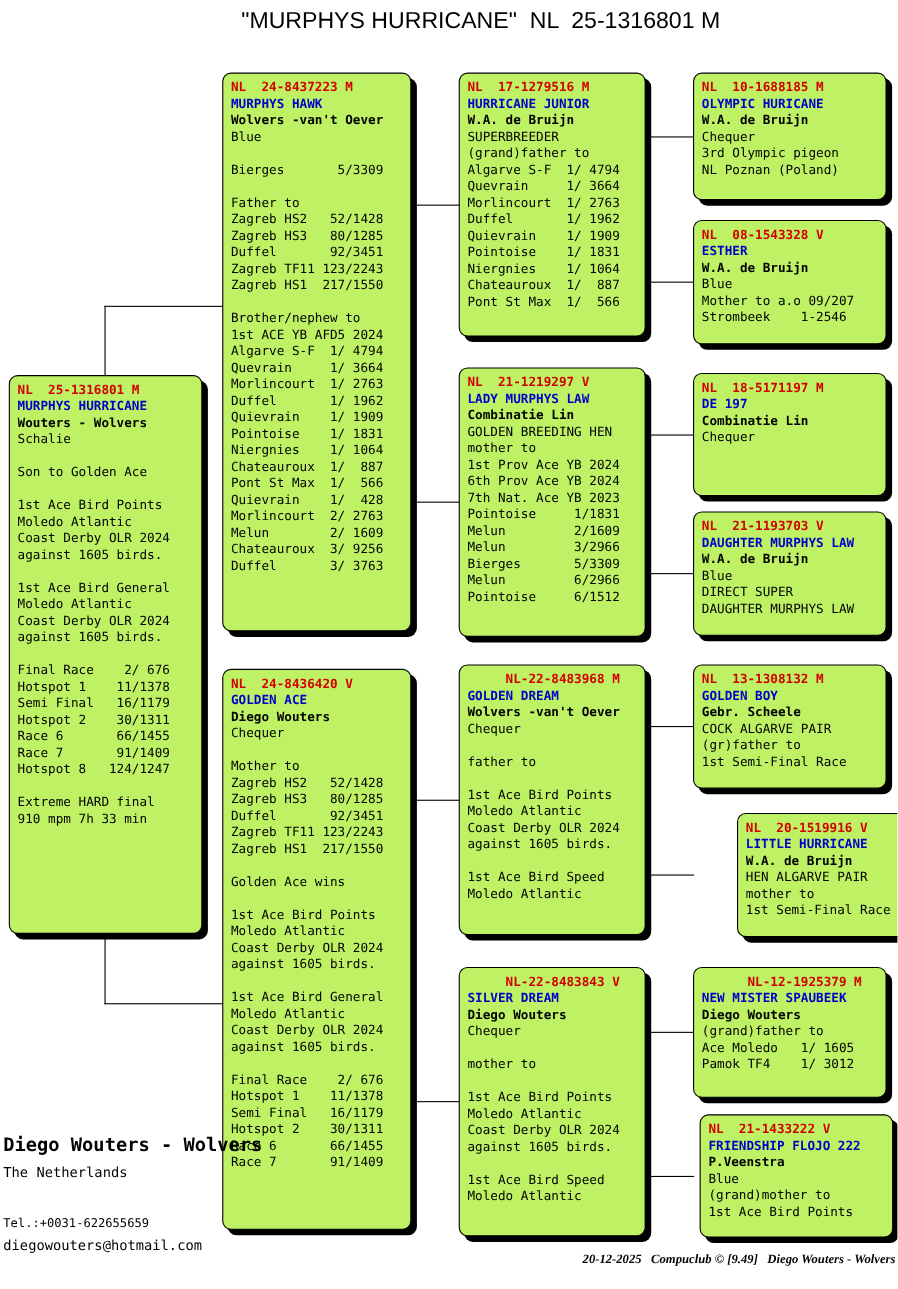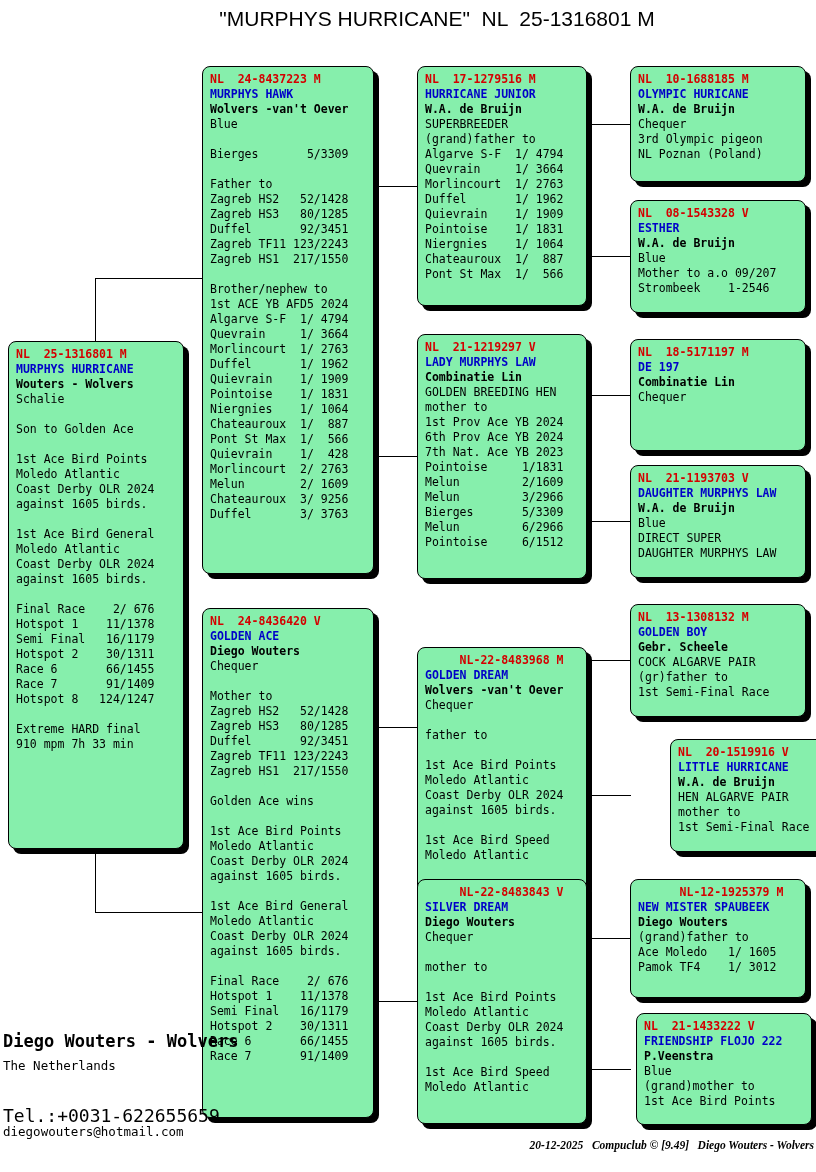--- a/index.html
+++ b/index.html
@@ -1,36 +1,36 @@
 <!DOCTYPE html>
 <html><head>
 <meta charset="utf-8">
 <style>
   html,body{margin:0;padding:0;background:#fff;}
   .page{position:relative;width:816px;height:1172px;background:#fff;overflow:hidden;
         font-family:"DejaVu Sans Mono",monospace;color:#000;}
   .title{position:absolute;top:7px;left:58px;right:0;text-align:center;
          font-family:"Liberation Sans",sans-serif;font-size:21px;white-space:pre;}
-  .box{position:absolute;box-sizing:border-box;background:#86efac;border:1px solid #000;
+  .box{position:absolute;box-sizing:border-box;background:#bef264;border:1px solid #000;
        border-radius:8px;box-shadow:5px 5px 0 #000;padding:5px 3px 0 7px;
        font-size:11.5px;line-height:15px;}
   .ln{white-space:pre;height:15px;overflow:hidden;}
   .ring{color:#d40000;font-weight:bold;}
   .name{color:#0000c8;font-weight:bold;}
   .owner{font-weight:bold;}
   .hl,.vl{position:absolute;background:#000;}
   .hl{height:1px;}
   .vl{width:1px;}
   
   .b-subject{left:8px;top:341px;width:176px;height:508px;}
   .b-sire{left:202px;top:66px;width:172px;height:508px;}
   .b-dam{left:202px;top:608px;width:172px;height:510px;}
   .b-pgs{left:417px;top:66px;width:170px;height:240px;}
   .b-pgd{left:417px;top:334px;width:170px;height:245px;}
-  .b-mgs{left:417px;top:604px;width:170px;height:246px;margin-top:43px;}
+  .b-mgs{left:417px;top:604px;width:170px;height:246px;}
   .b-mgd{left:417px;top:879px;width:170px;height:245px;}
   .b-ggp1{left:630px;top:66px;width:176px;height:116px;}
   .b-ggp2{left:630px;top:200px;width:176px;height:113px;}
   .b-ggp3{left:630px;top:339px;width:176px;height:112px;}
   .b-ggp4{left:630px;top:465px;width:176px;height:113px;}
   .b-ggp5{left:630px;top:604px;width:176px;height:113px;}
   .b-ggp6{left:630px;top:739px;width:176px;height:113px;margin-left:40px;}
   .b-ggp7{left:630px;top:879px;width:176px;height:119px;}
   .b-ggp8{left:636px;top:1013px;width:176px;height:112px;}
   
@@ -46,21 +46,21 @@
   .c-h8{left:587px;top:256px;width:44px;}
   .c-h9{left:587px;top:395px;width:44px;}
   .c-h10{left:587px;top:521px;width:44px;}
   .c-h11{left:587px;top:660px;width:44px;}
   .c-h12{left:587px;top:795px;width:44px;}
   .c-h13{left:587px;top:938px;width:44px;}
   .c-h14{left:587px;top:1069px;width:44px;}
   
   .f-owner{position:absolute;left:3px;top:1031px;font-size:17px;font-weight:bold;white-space:pre;}
   .f-country{position:absolute;left:3px;top:1058px;font-size:12.5px;white-space:pre;}
-  .f-phone{position:absolute;left:3px;top:1105px;font-size:18px;white-space:pre;text-align:center;}
+  .f-phone{position:absolute;left:3px;top:1105px;font-size:11px;white-space:pre;text-align:center;}
   .f-email{position:absolute;left:3px;top:1124px;font-size:12.5px;white-space:pre;}
   .f-credit{position:absolute;right:2px;top:1139px;font-family:"Liberation Serif",serif;
             font-style:italic;font-weight:bold;font-size:11.5px;white-space:pre;}
 </style>
 </head>
 <body>
 
 <div class="page">
   <div class="title">"MURPHYS HURRICANE"  NL  25-1316801 M</div>
 

